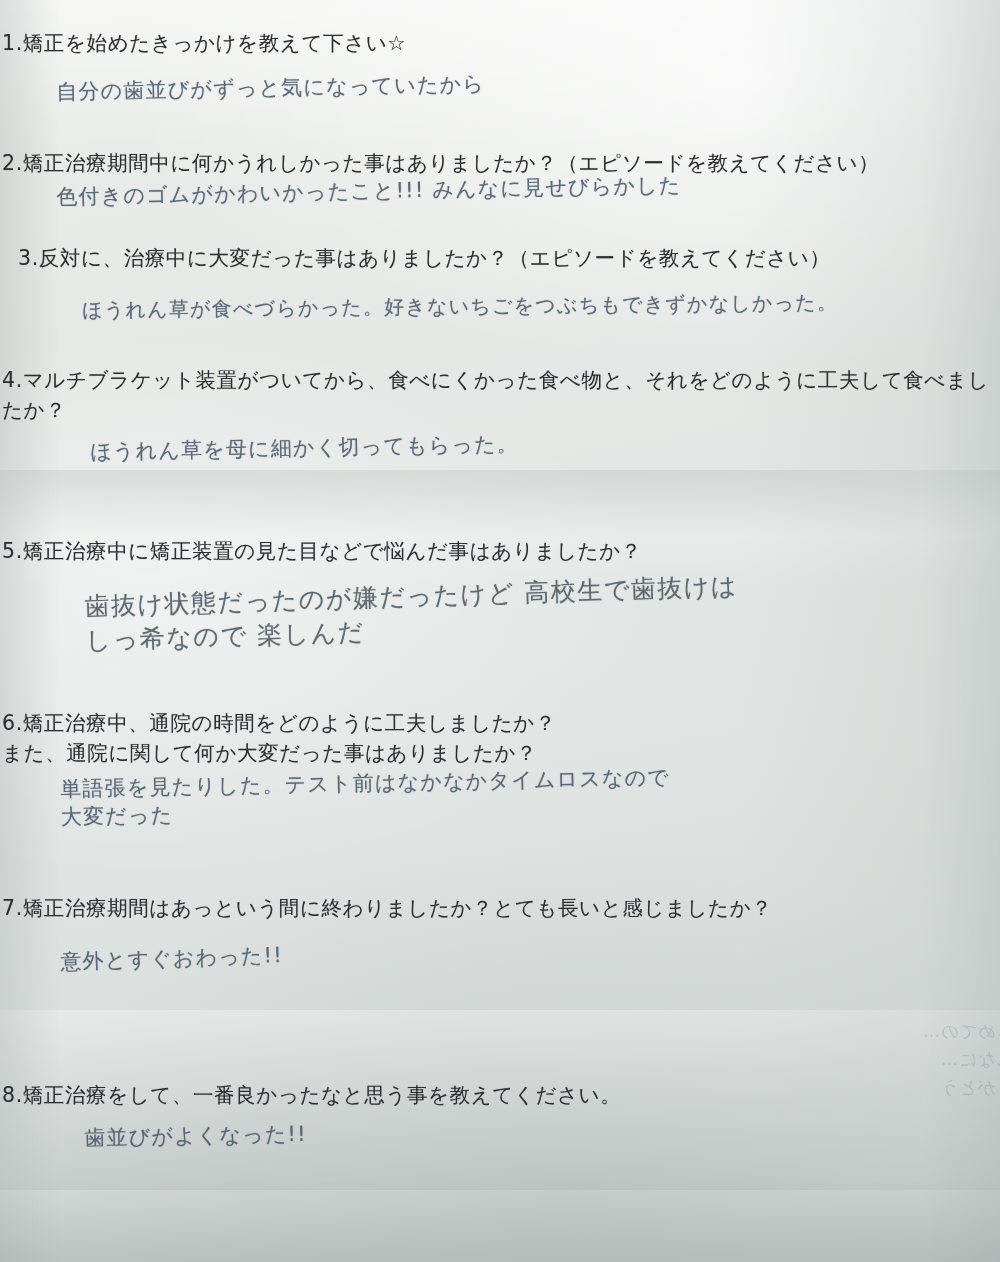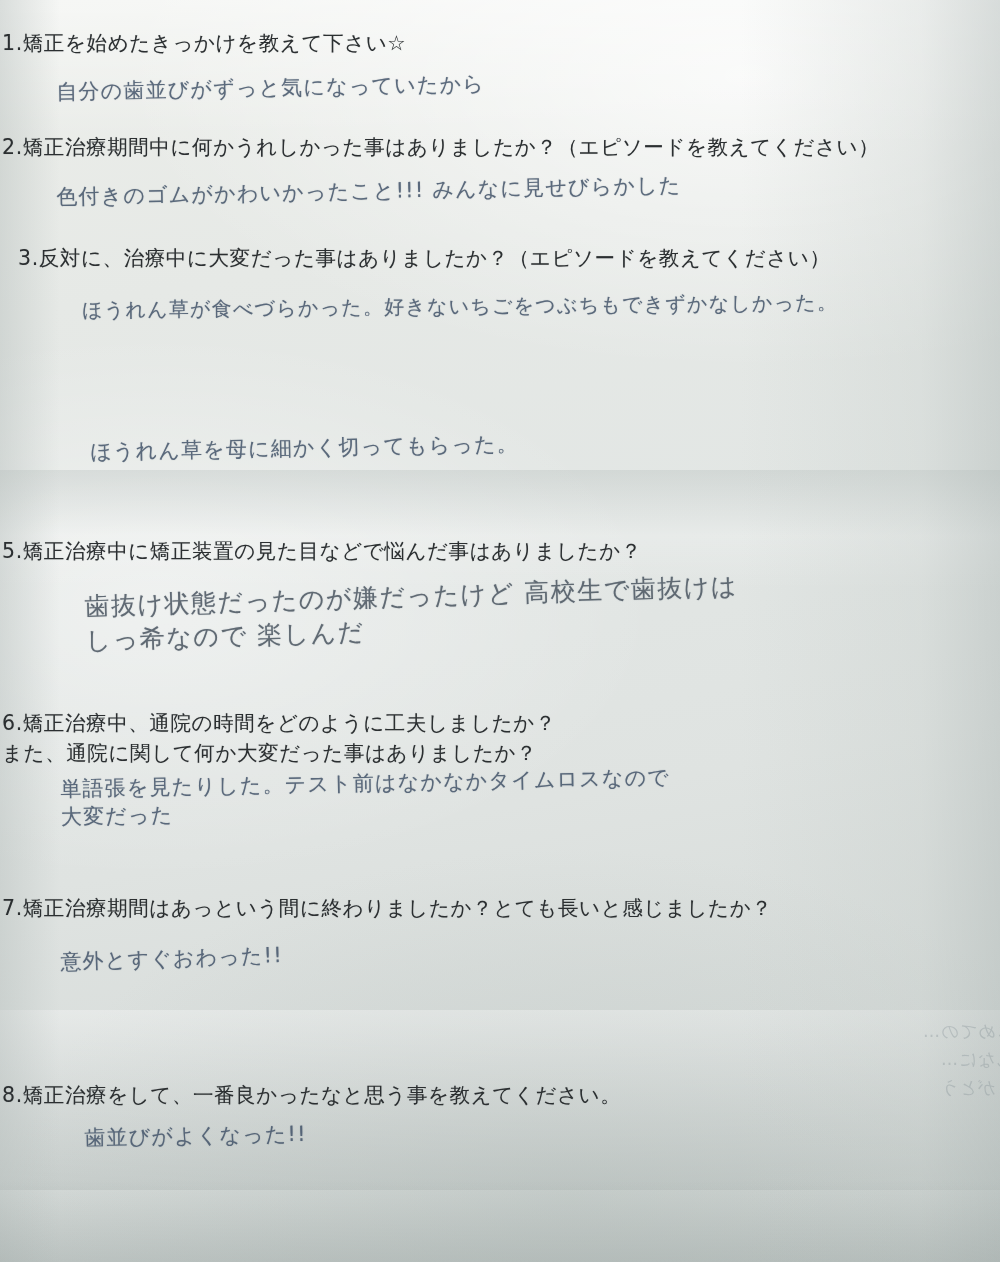--- a/index.html
+++ b/index.html
@@ -95,26 +95,27 @@
   <div class="crease c1"></div>
   <div class="crease c2"></div>
   <div class="crease c3"></div>
   <div class="crease c4"></div>
   <div class="crease c5"></div>
   <div class="crease c6"></div>
 
   <div class="q" style="left:2px; top:28px; width:980px;">1.矯正を始めたきっかけを教えて下さい☆</div>
   <div class="a ink-blue tilt1" style="left:56px; top:78px; width:860px;">自分の歯並びがずっと気になっていたから</div>
 
-  <div class="q" style="left:2px; top:132px; width:990px;">2.矯正治療期間中に何かうれしかった事はありましたか？（エピソードを教えてください）</div>
+  <div class="q" style="left:2px; top:148px; width:990px;">2.矯正治療期間中に何かうれしかった事はありましたか？（エピソードを教えてください）</div>
   <div class="a ink-blue tilt1" style="left:56px; top:183px; width:880px;">色付きのゴムがかわいかったこと!!! みんなに見せびらかした</div>
 
   <div class="q" style="left:18px; top:243px; width:990px;">3.反対に、治療中に大変だった事はありましたか？（エピソードを教えてください）</div>
   <div class="a ink-blue tilt3" style="left:82px; top:296px; width:900px; font-size:20px;">ほうれん草が食べづらかった。好きないちごをつぶちもできずかなしかった。</div>
 
+  <div class="q" style="left:2px; top:365px; width:990px;">4.マルチブラケット装置がついてから、食べにくかった食べ物と、それをどのように工夫して食べましたか？</div>
   <div class="a ink-blue tilt1" style="left:90px; top:438px; width:860px;">ほうれん草を母に細かく切ってもらった。</div>
 
   <div class="q" style="left:2px; top:536px; width:990px;">5.矯正治療中に矯正装置の見た目などで悩んだ事はありましたか？</div>
   <div class="a ink-grey tilt2 big" style="left:84px; top:590px; width:880px;">歯抜け状態だったのが嫌だったけど 高校生で歯抜けは
         しっ希なので 楽しんだ</div>
 
   <div class="q" style="left:2px; top:681px; width:990px;margin-top:27px;">6.矯正治療中、通院の時間をどのように工夫しましたか？
 また、通院に関して何か大変だった事はありましたか？</div>
   <div class="a ink-blue tilt1" style="left:60px; top:775px; width:900px;">単語張を見たりした。テスト前はなかなかタイムロスなので
         大変だった</div>

